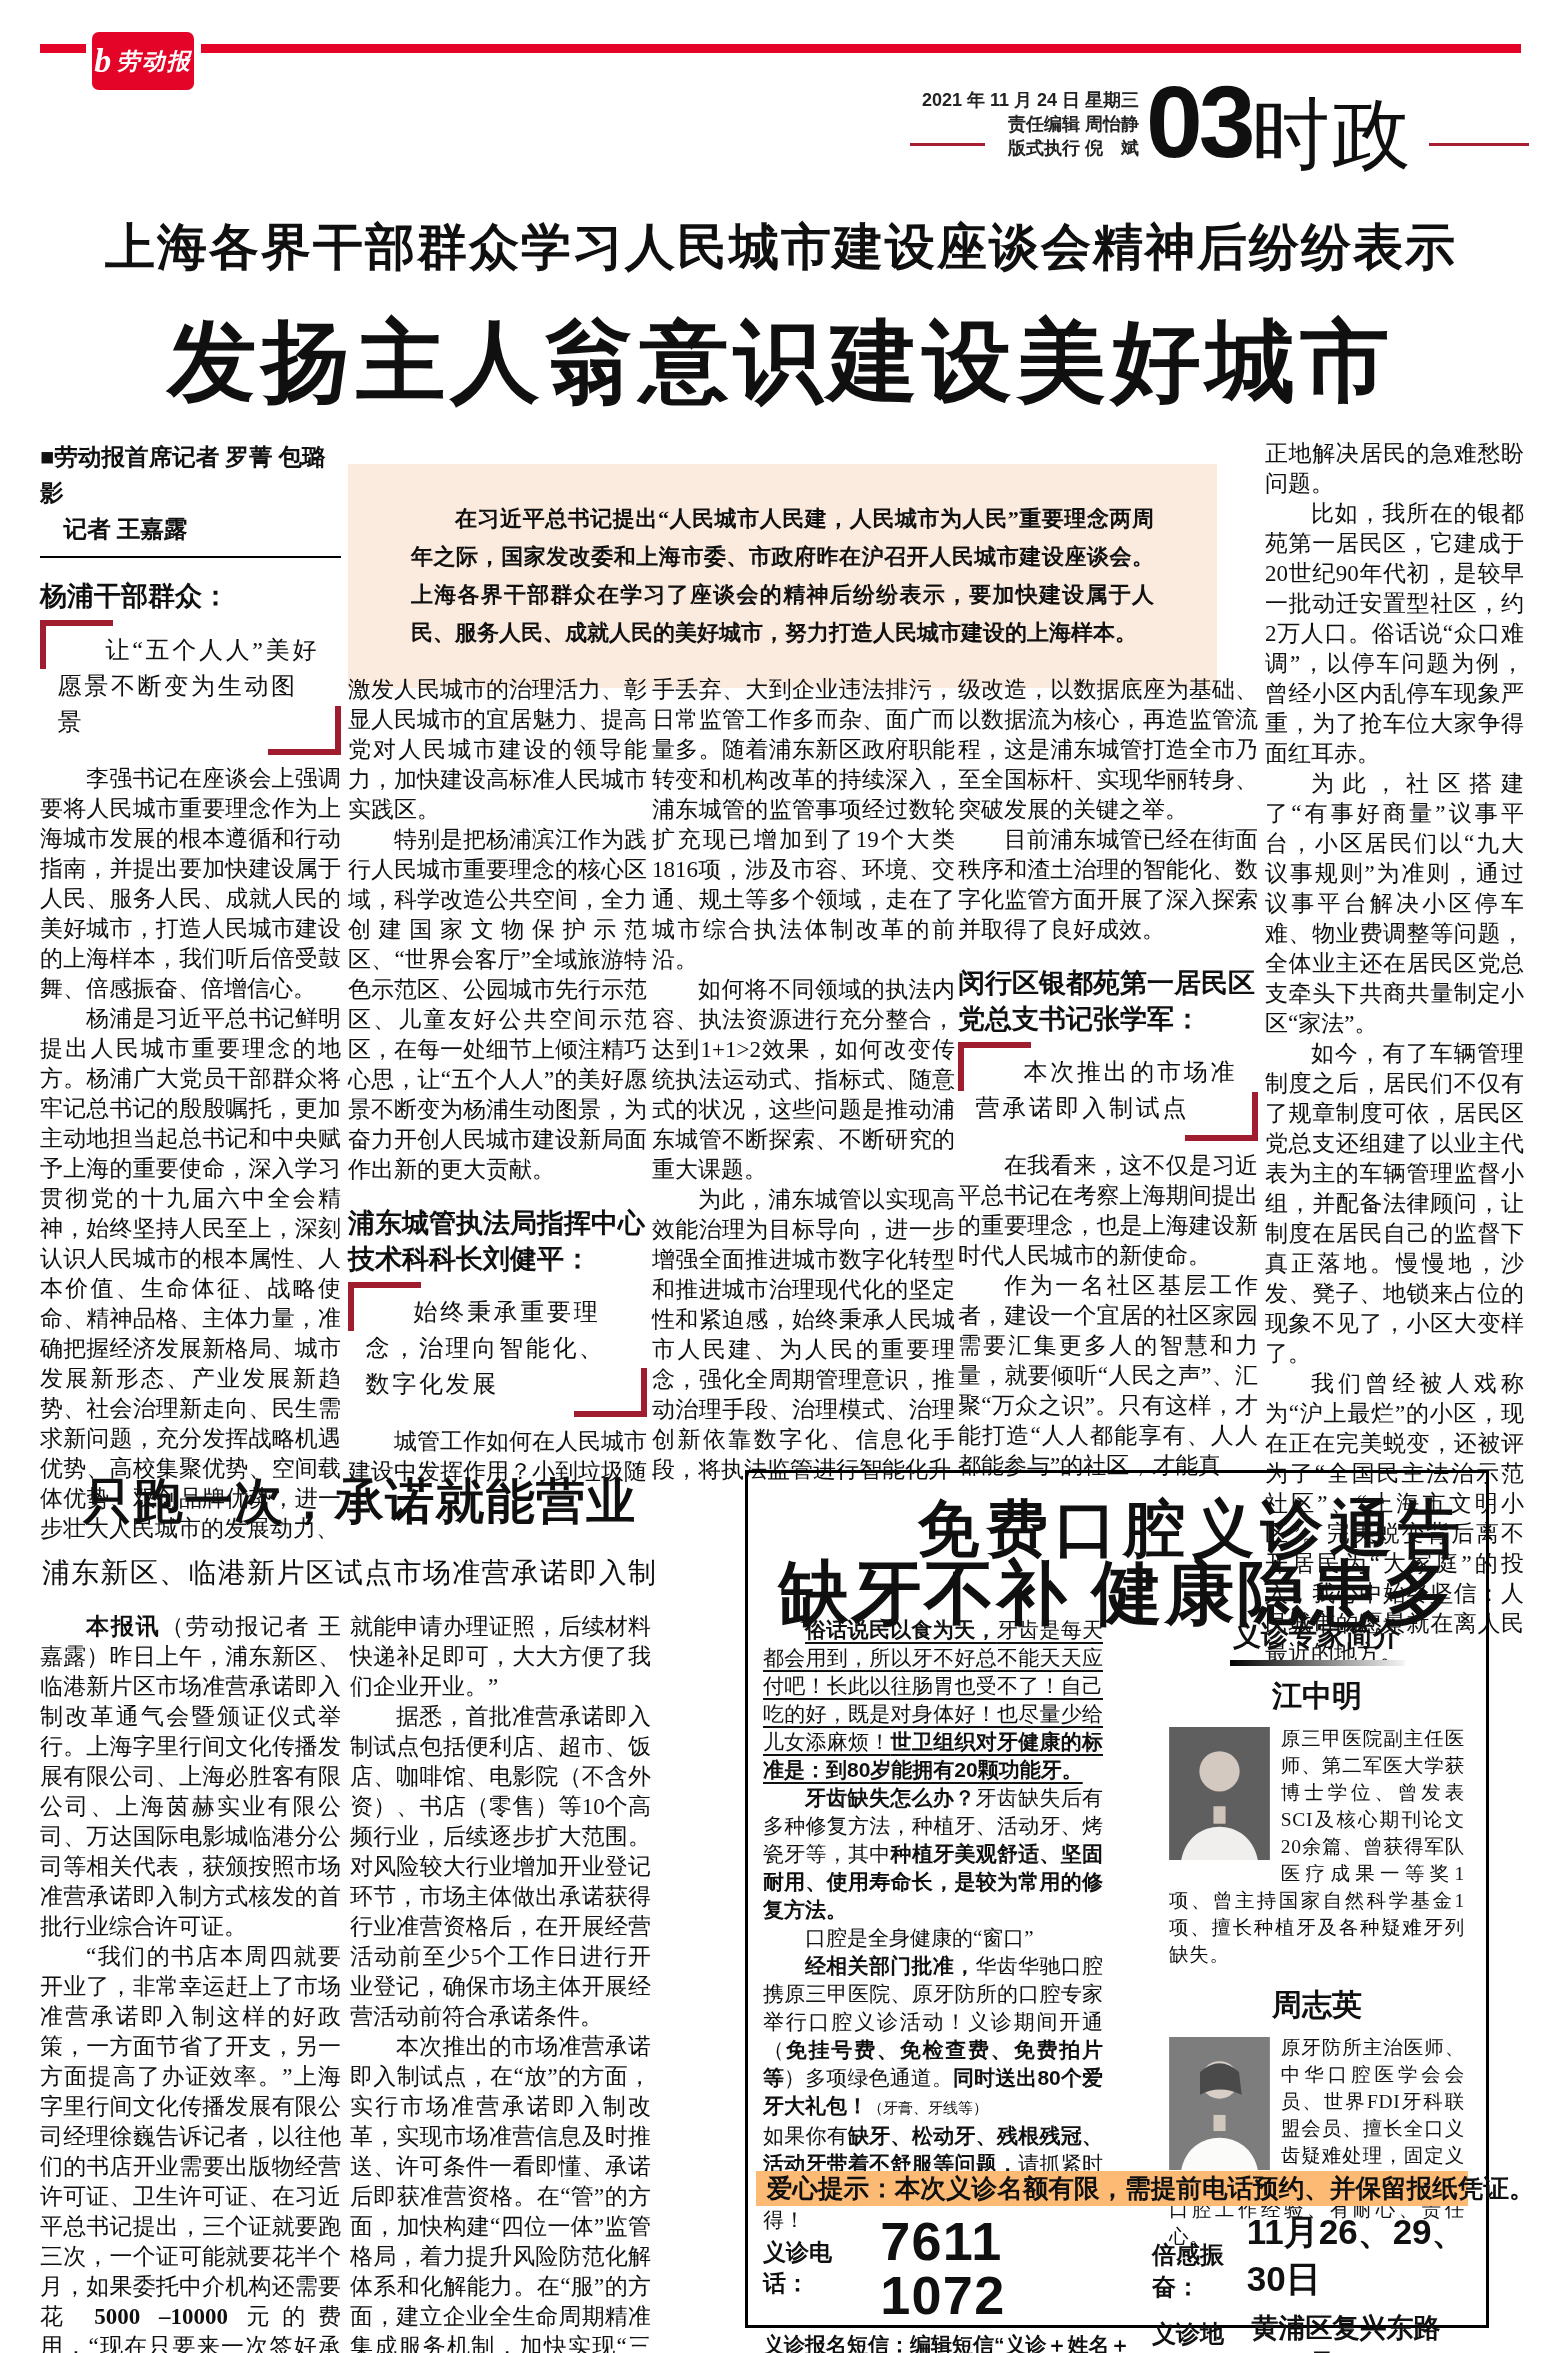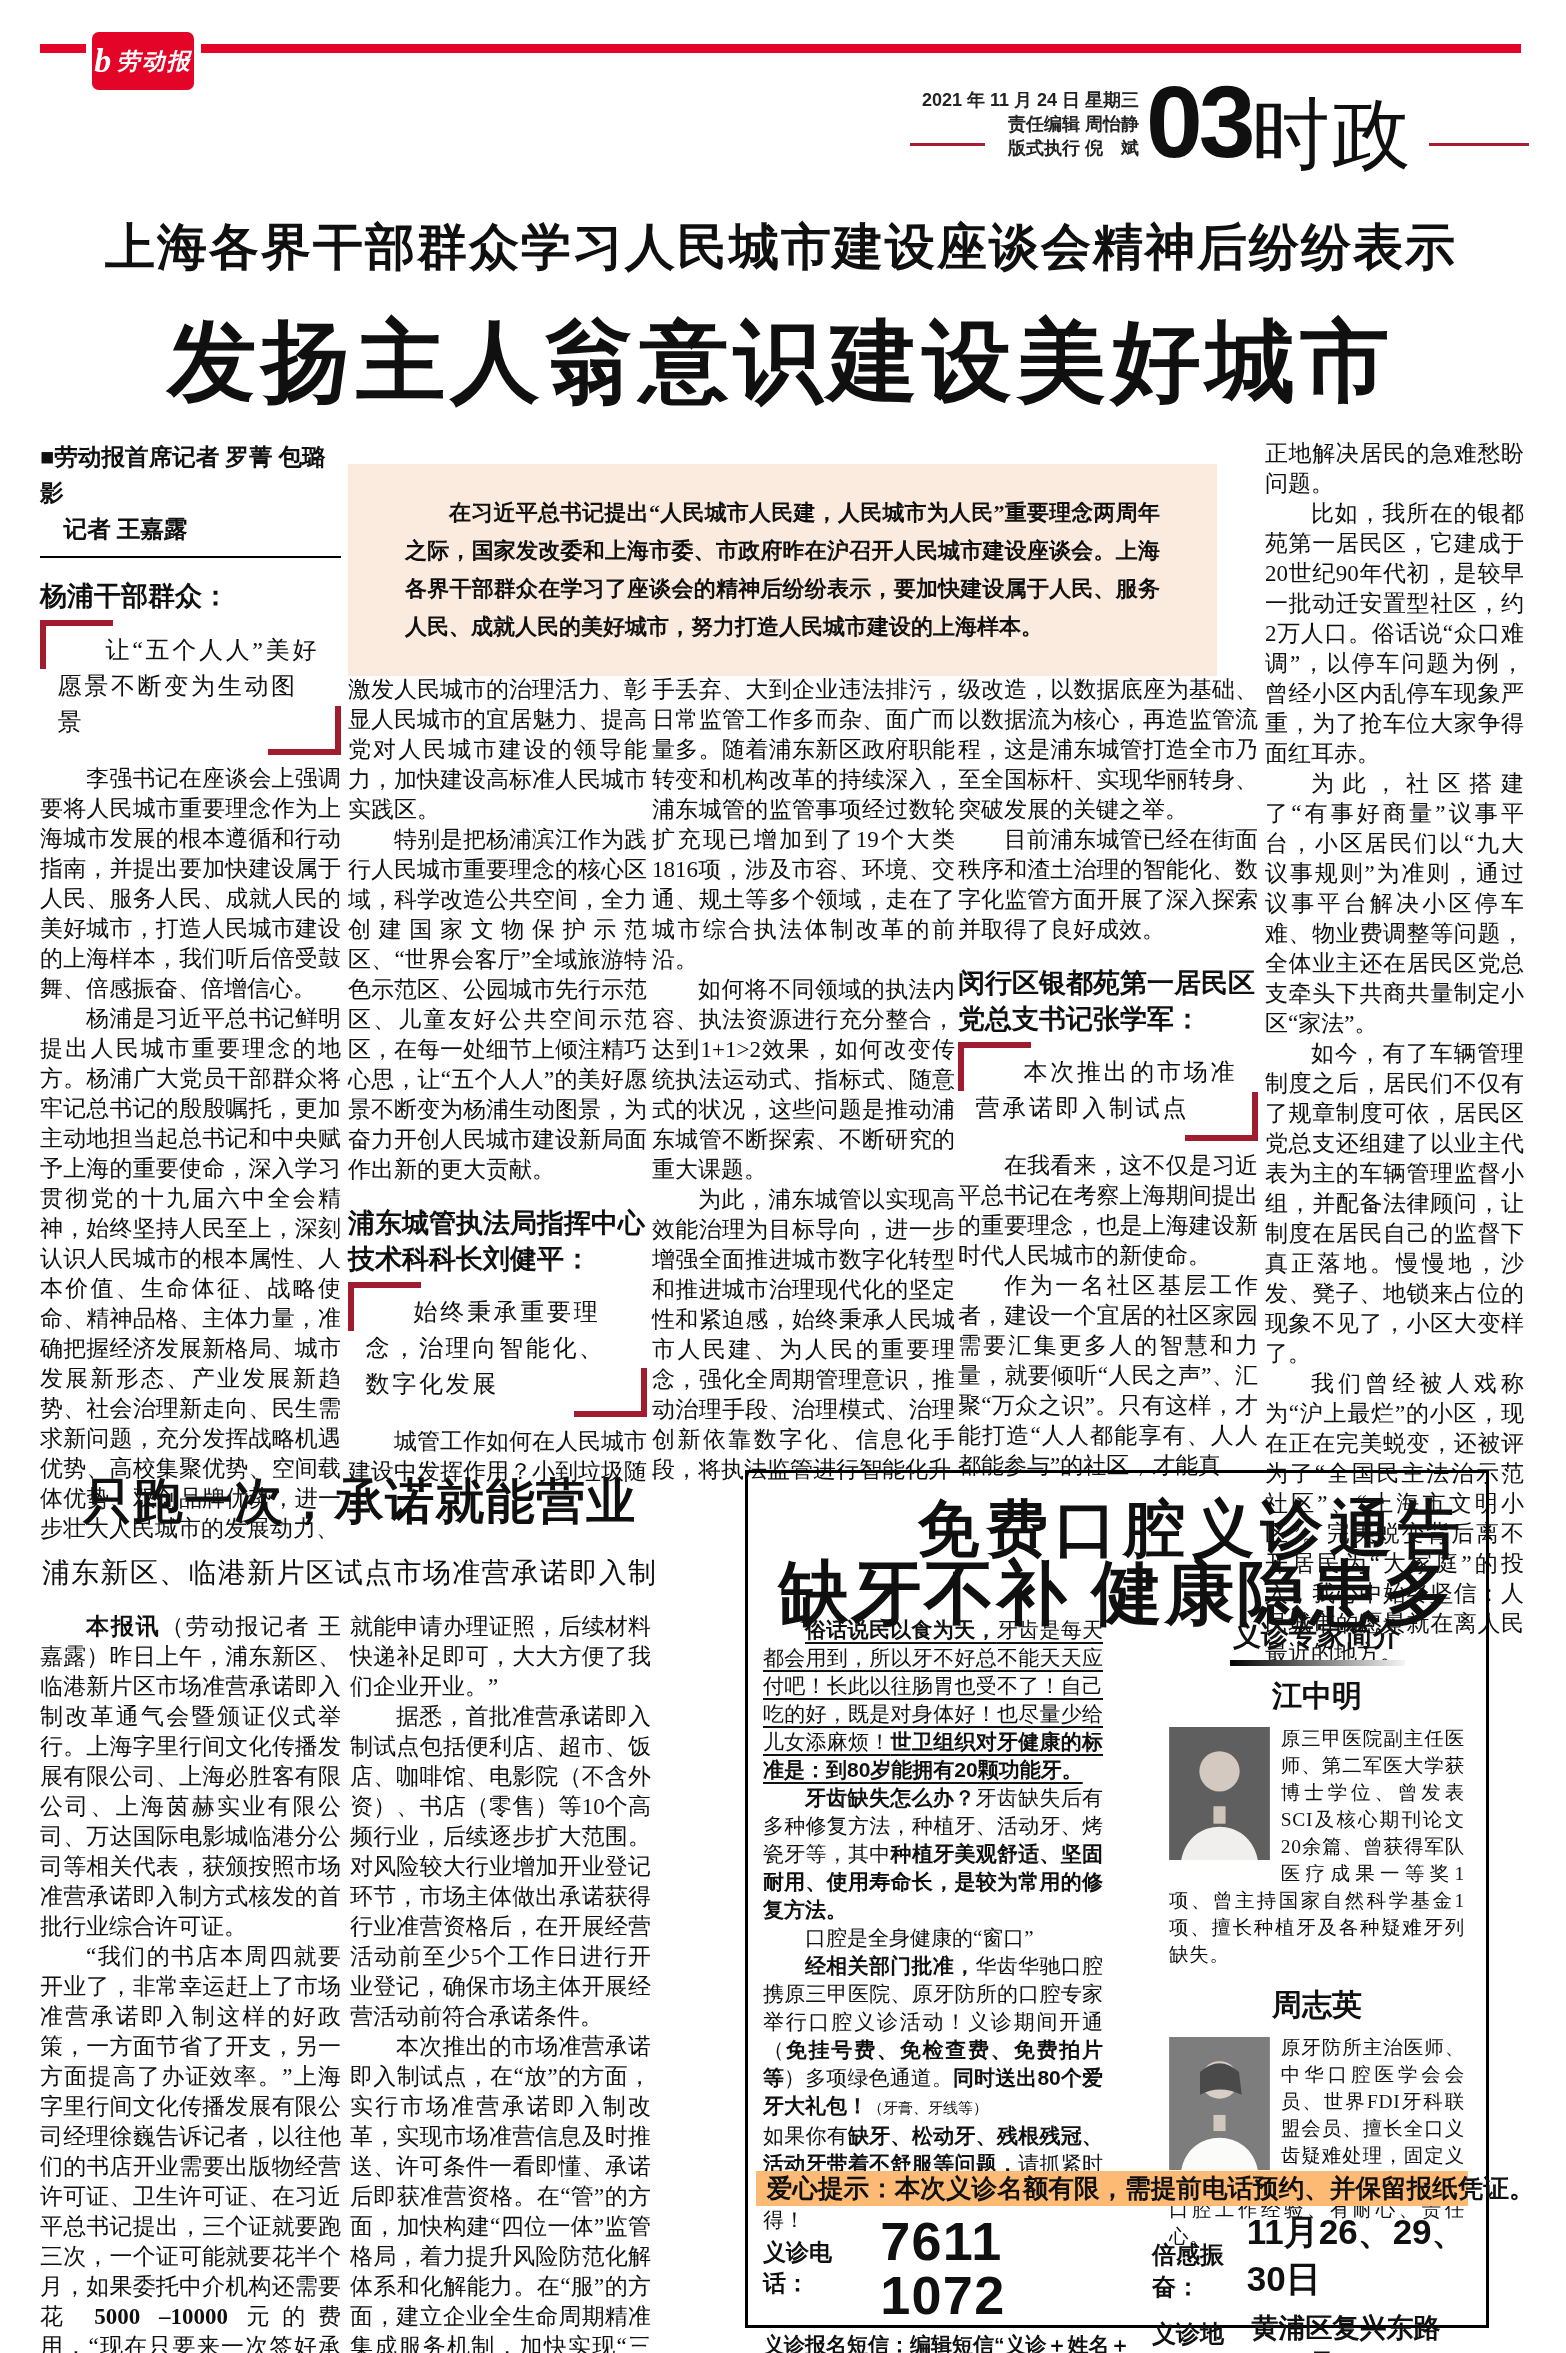--- a/index.html
+++ b/index.html
@@ -22,21 +22,21 @@
   .mainhead{font-size:89px;font-weight:bold;letter-spacing:5.4px;white-space:nowrap}
   
   .bp{margin:0;font-size:23px;line-height:30px;text-align:justify;text-indent:2em}
   .bp.cont{text-indent:0}
   .byline{font-size:23.6px;line-height:36px;font-weight:bold;padding-bottom:9.4px;border-bottom:2px solid #000}
   .subhead{font-family:"Liberation Sans",sans-serif;font-weight:bold;font-size:27px;line-height:36px;margin:20px 0 5.4px}
   .quote{position:relative;padding:12px 17.5px 15px;font-size:24px;line-height:36px;letter-spacing:2.7px;text-indent:2em;margin-bottom:9.4px}
   .quote::before{content:"";position:absolute;left:0;top:0;width:67px;height:43px;border-left:6.7px solid #a01d30;border-top:6.7px solid #a01d30}
   .quote::after{content:"";position:absolute;right:0;bottom:0;width:67px;height:43px;border-right:6.7px solid #a01d30;border-bottom:6.7px solid #a01d30}
   .pinkbox{background:#fbeade;padding:20px 47px;font-size:22px;line-height:38px;font-weight:bold;text-align:justify}
-  .pinkbox p{margin:10px;text-indent:2em}
+  .pinkbox p{margin:16px;text-indent:2em}
   
   .blhead{font-size:49px;font-weight:bold;letter-spacing:1.3px;white-space:nowrap}
   .blsub{font-size:28px;letter-spacing:1.3px;white-space:nowrap}
   
   .adbox{border:3.4px solid #000}
   .adtitle{font-size:62px;font-weight:bold;letter-spacing:6.7px;font-family:"Liberation Sans",sans-serif;white-space:nowrap}
   .adsub{font-size:70px;font-weight:900;letter-spacing:2.7px;font-family:"Liberation Sans",sans-serif;white-space:nowrap}
   .adp{margin:0;font-size:21px;line-height:28px;text-align:justify;text-indent:2em}
   .adp.noind{text-indent:0}
   .adp.u{text-decoration:underline;text-underline-offset:4.7px}

